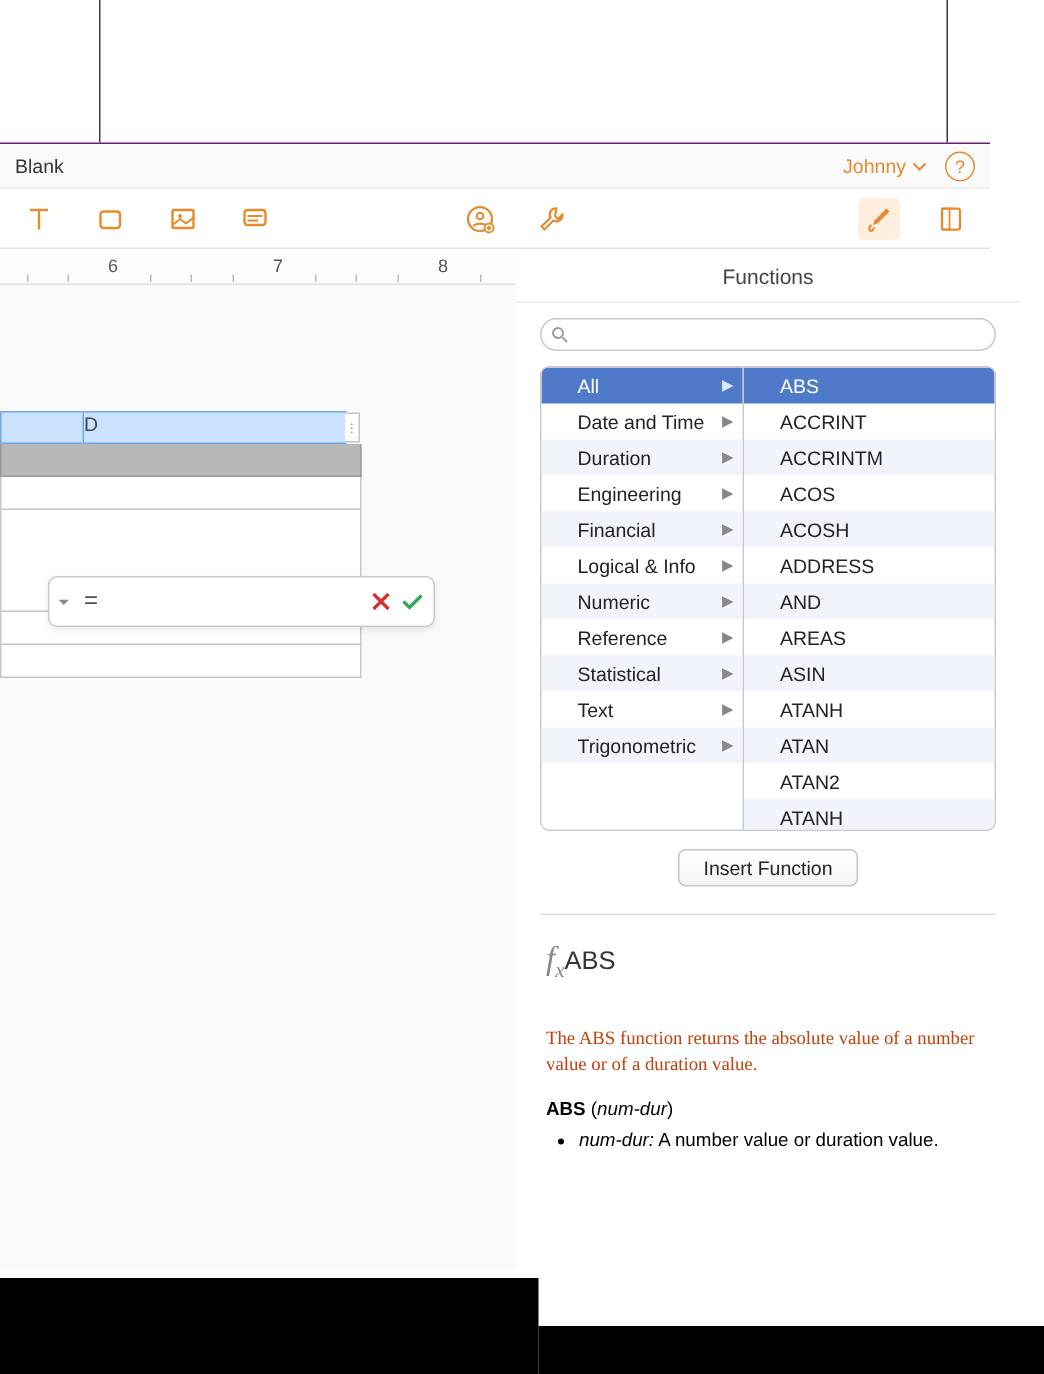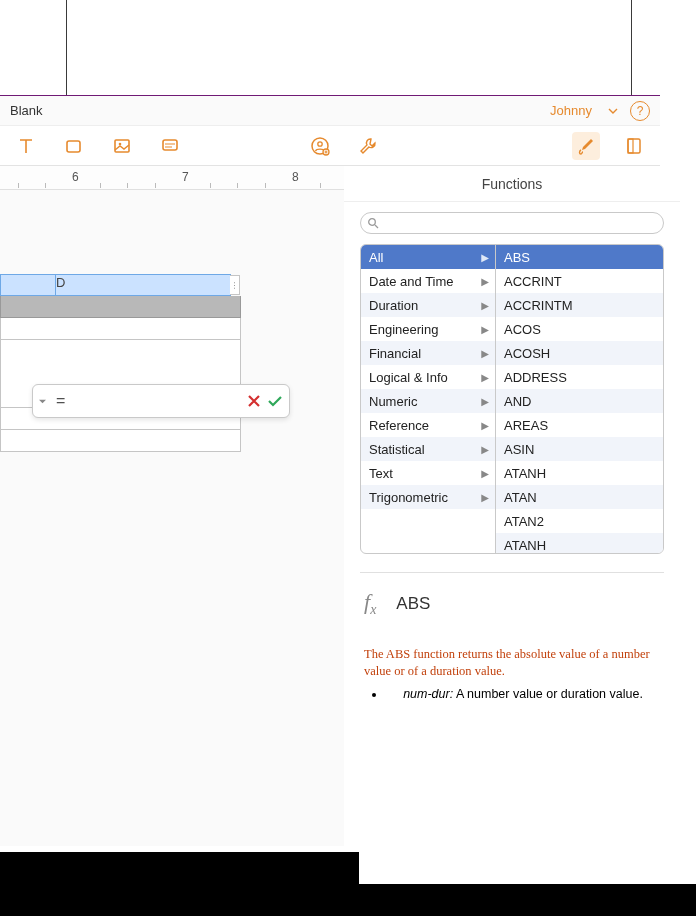--- a/index.html
+++ b/index.html
@@ -33,21 +33,21 @@
 .titlebar {
   height: 30px;
   display: flex;
   align-items: center;
   padding: 0 10px;
   border-bottom: 1px solid #eee;
   background: #fafafa;
 }
 .titlebar-left { font-size: 13px; color: #333; }
 .titlebar-spacer { flex: 1; }
-.titlebar-user { color: #e68a2e; font-size: 13px; display: flex; align-items: center; gap: 16px; }
+.titlebar-user { color: #e68a2e; font-size: 13px; display: flex; align-items: center; gap: 4px; }
 .titlebar-help {
   margin-left: 12px; color: #e68a2e; width: 20px; height: 20px;
   border: 1.4px solid #e68a2e; border-radius: 50%; display: flex;
   align-items: center; justify-content: center; font-size: 12px;
 }
 
 
 .toolbar {
   height: 40px;
   display: flex;
@@ -145,49 +145,49 @@
 .browser {
   margin: 6px 16px 12px;
   border: 1px solid #c9c9c9;
   border-radius: 6px;
   display: flex;
   height: 310px;
   overflow: hidden;
 }
 .catcol { width: 135px; border-right: 1px solid #c9c9c9; }
 .funcol { flex: 1; }
-.brow { height: 24px; display: flex; align-items: center; padding: 0 8px; font-size: 13px; color: #222; position: relative; }
+.brow { height: 24px; display: flex; align-items: center; padding: 0 24px; font-size: 13px; color: #222; position: relative; }
 .brow.odd { background: #f1f4fa; }
 .brow.sel { background: #4f79c9; color: #fff; }
 .brow .arrow { position: absolute; right: 6px; color: #888; font-size: 10px; }
 .brow.sel .arrow { color: #dfe8f7; }
 
 .insert-btn {
   display: block;
   margin: 0 auto;
   padding: 4px 16px;
   border: 1px solid #c5c5c5;
   border-radius: 5px;
   background: linear-gradient(#fff,#f4f4f4);
   font-size: 13px; color: #222;
 }
 
 .divider { margin: 18px 16px 0; border-top: 1px solid #e0e0e0; }
 
 .doc {
   padding: 16px 20px 0;
 }
-.fx-head { display: flex; align-items: center; gap: 20px; color: #555; }
+.fx-head { display: flex; align-items: center; gap: 0; color: #555; }
 .fx-head .fx { font-style: italic; font-family: serif; font-size: 22px; color: #888; }
 .fx-head .name { font-size: 17px; font-weight: 500; color: #333; }
 .desc { margin-top: 28px; font-size: 12.5px; color: #c2410c; line-height: 1.35; font-family: Liberation Serif, serif; }
 .sig { margin-top: 14px; font-size: 12.5px; }
 .sig b { font-weight: 700; }
 .sig i { font-style: italic; }
-ul.args { margin: 6px 0 0 22px; font-size: 12.5px; line-height:1.35;text-align:center;}
+ul.args { margin: 6px 0 0 22px; font-size: 12.5px; line-height:1.35;}
 ul.args li { margin-bottom: 4px; }
 ul.args i { font-style: italic; }
 
 
 .blackout1 { position: absolute; left: 0; top: 852px; width: 359px; height: 64px; background: #000; }
 .blackout2 { position: absolute; left: 359px; top: 884px; width: 337px; height: 32px; background: #000; }
 
 svg { display: block; }
 </style>
 </head>
@@ -348,29 +348,33 @@
           <div class="brow odd">AND</div>
           <div class="brow">AREAS</div>
           <div class="brow odd">ASIN</div>
           <div class="brow">ATANH</div>
           <div class="brow odd">ATAN</div>
           <div class="brow">ATAN2</div>
           <div class="brow odd">ATANH</div>
         </div>
     </div>
 
+    <button class="insert-btn">Insert Function</button>
 
     <div class="divider"></div>
 
     <div class="doc">
       <div class="fx-head">
         <span class="fx">f<sub style="font-size:14px">x</sub></span>
         <span class="name">ABS</span>
       </div>
       <p class="desc">The ABS function returns the absolute value of a number value or of a duration value.</p>
+      <p class="sig">
+        <b>ABS</b> (<i>num-dur</i>)
+      </p>
       <ul class="args">
         <li>
           <i>num-dur:</i> <span>A number value or duration value.</span>
         </li>
       </ul>
     </div>
   </div>
 
 </div>
 

